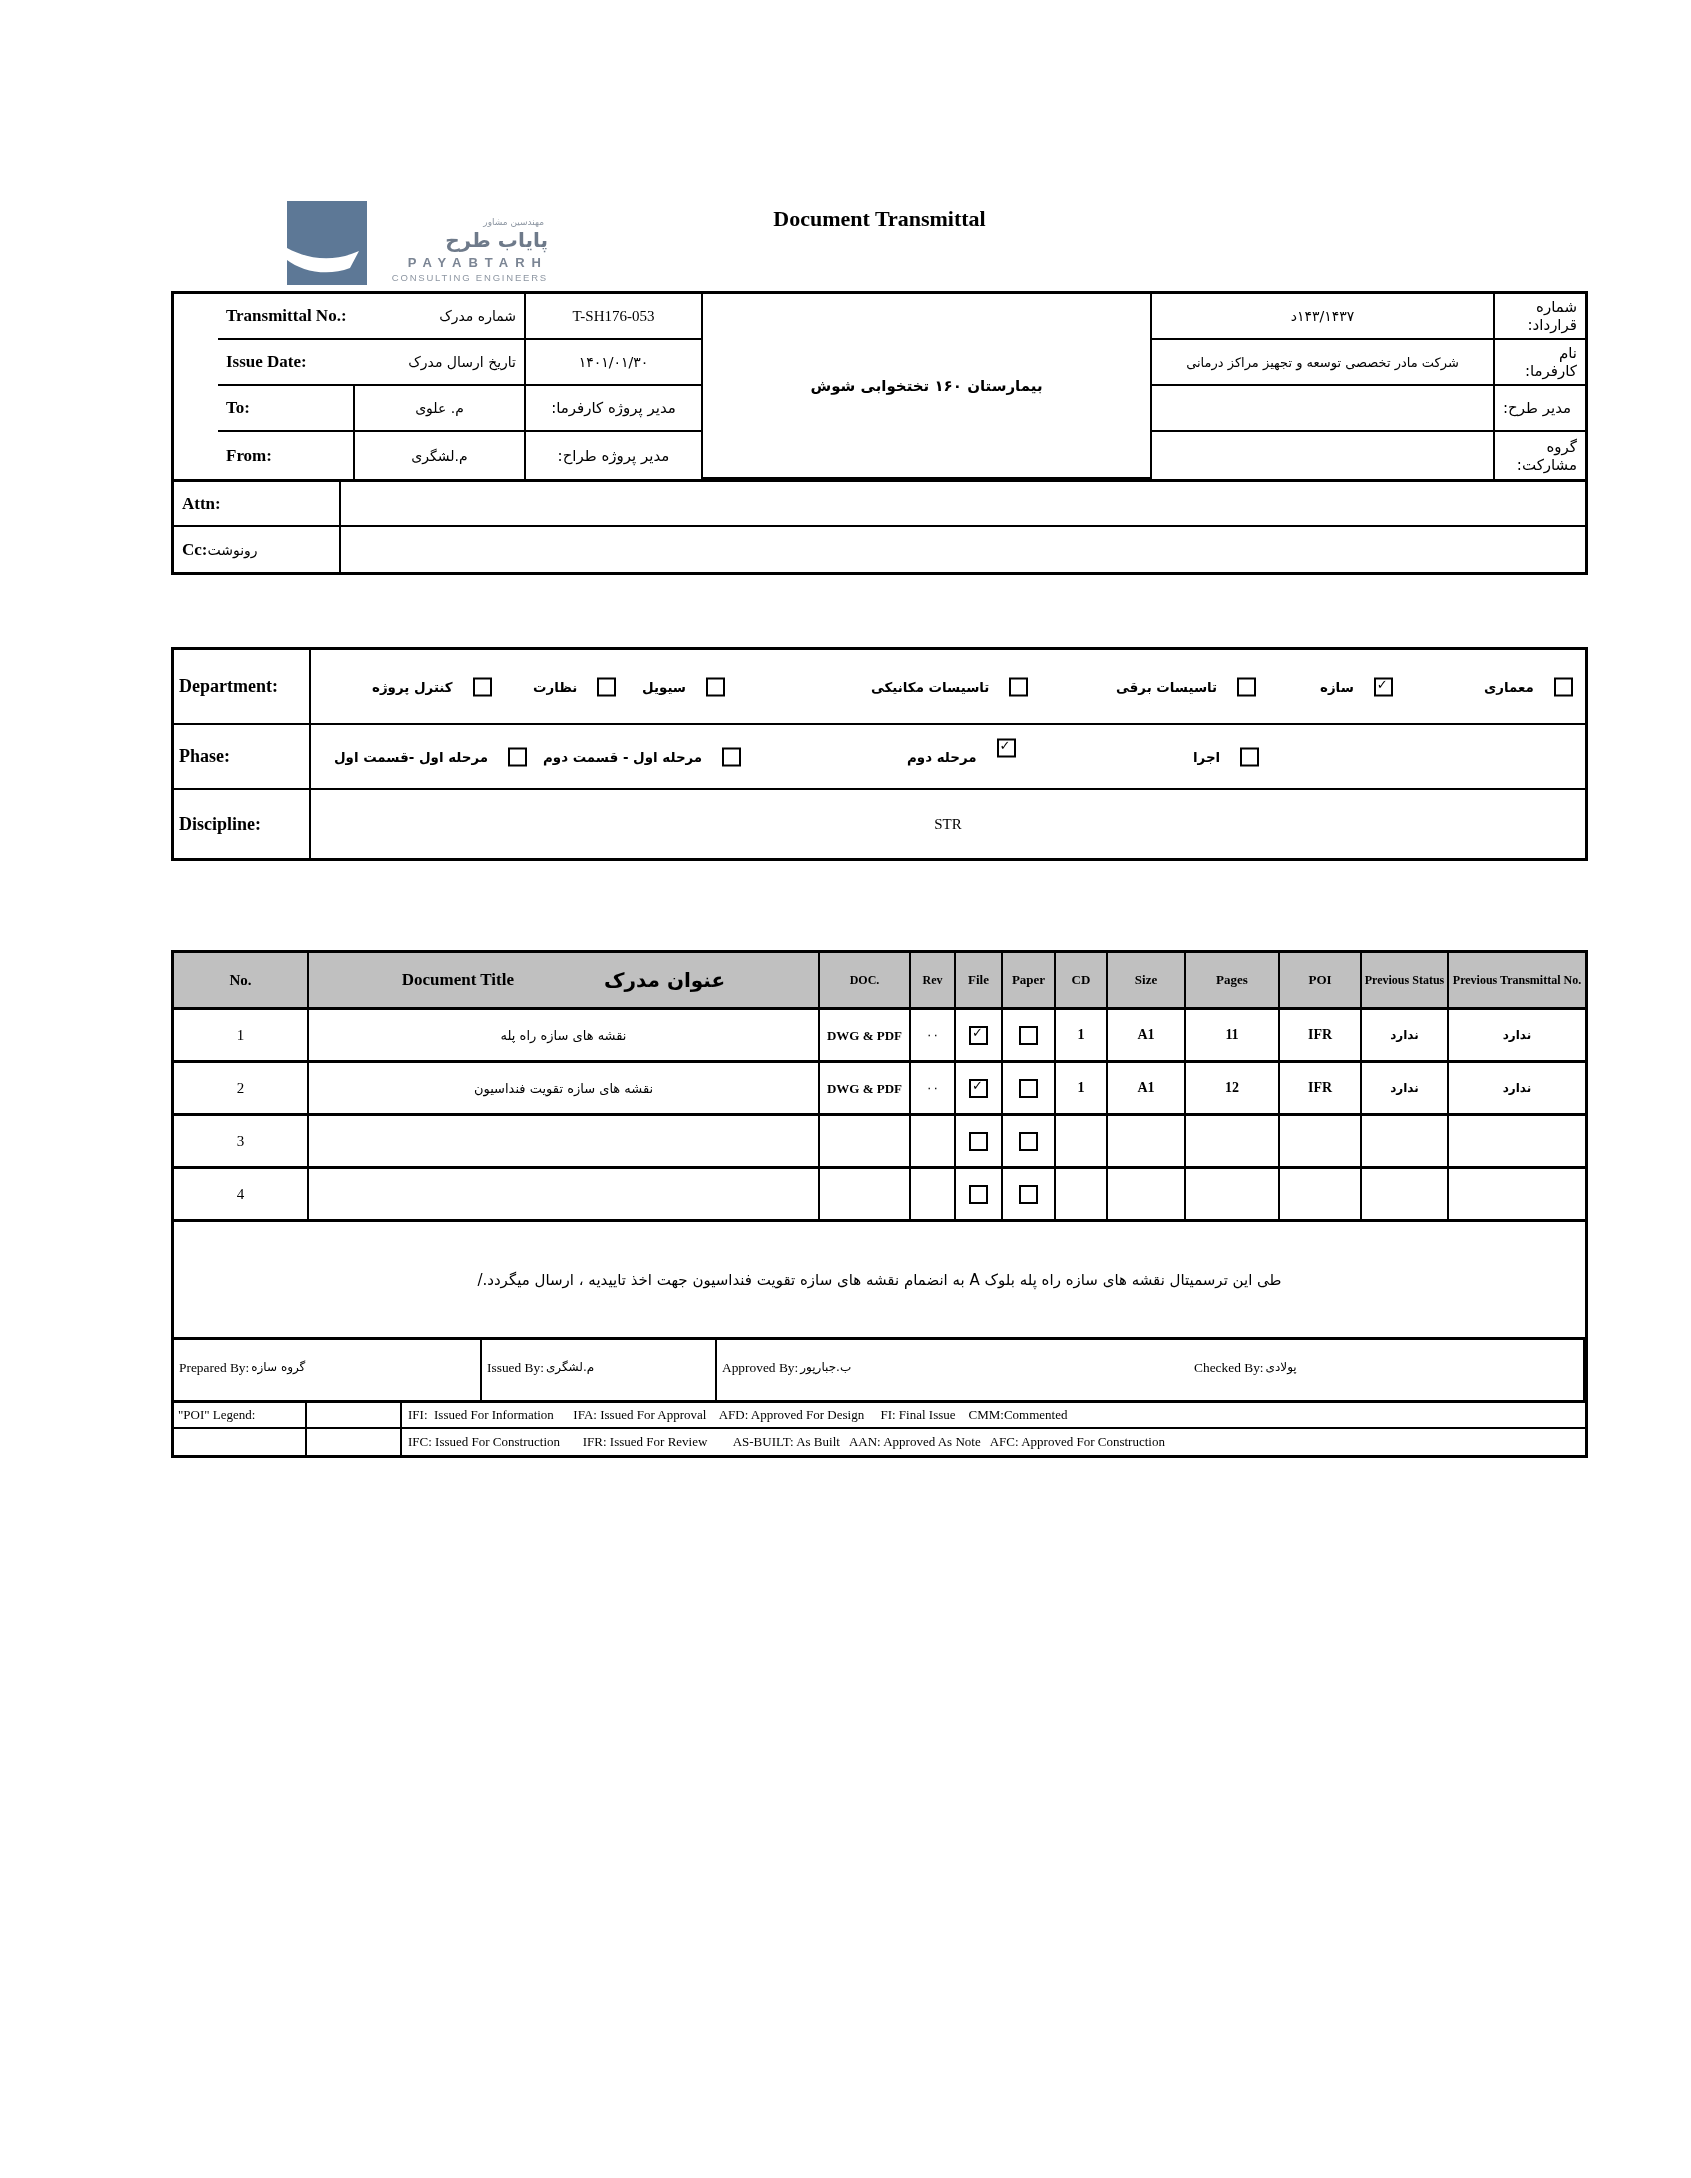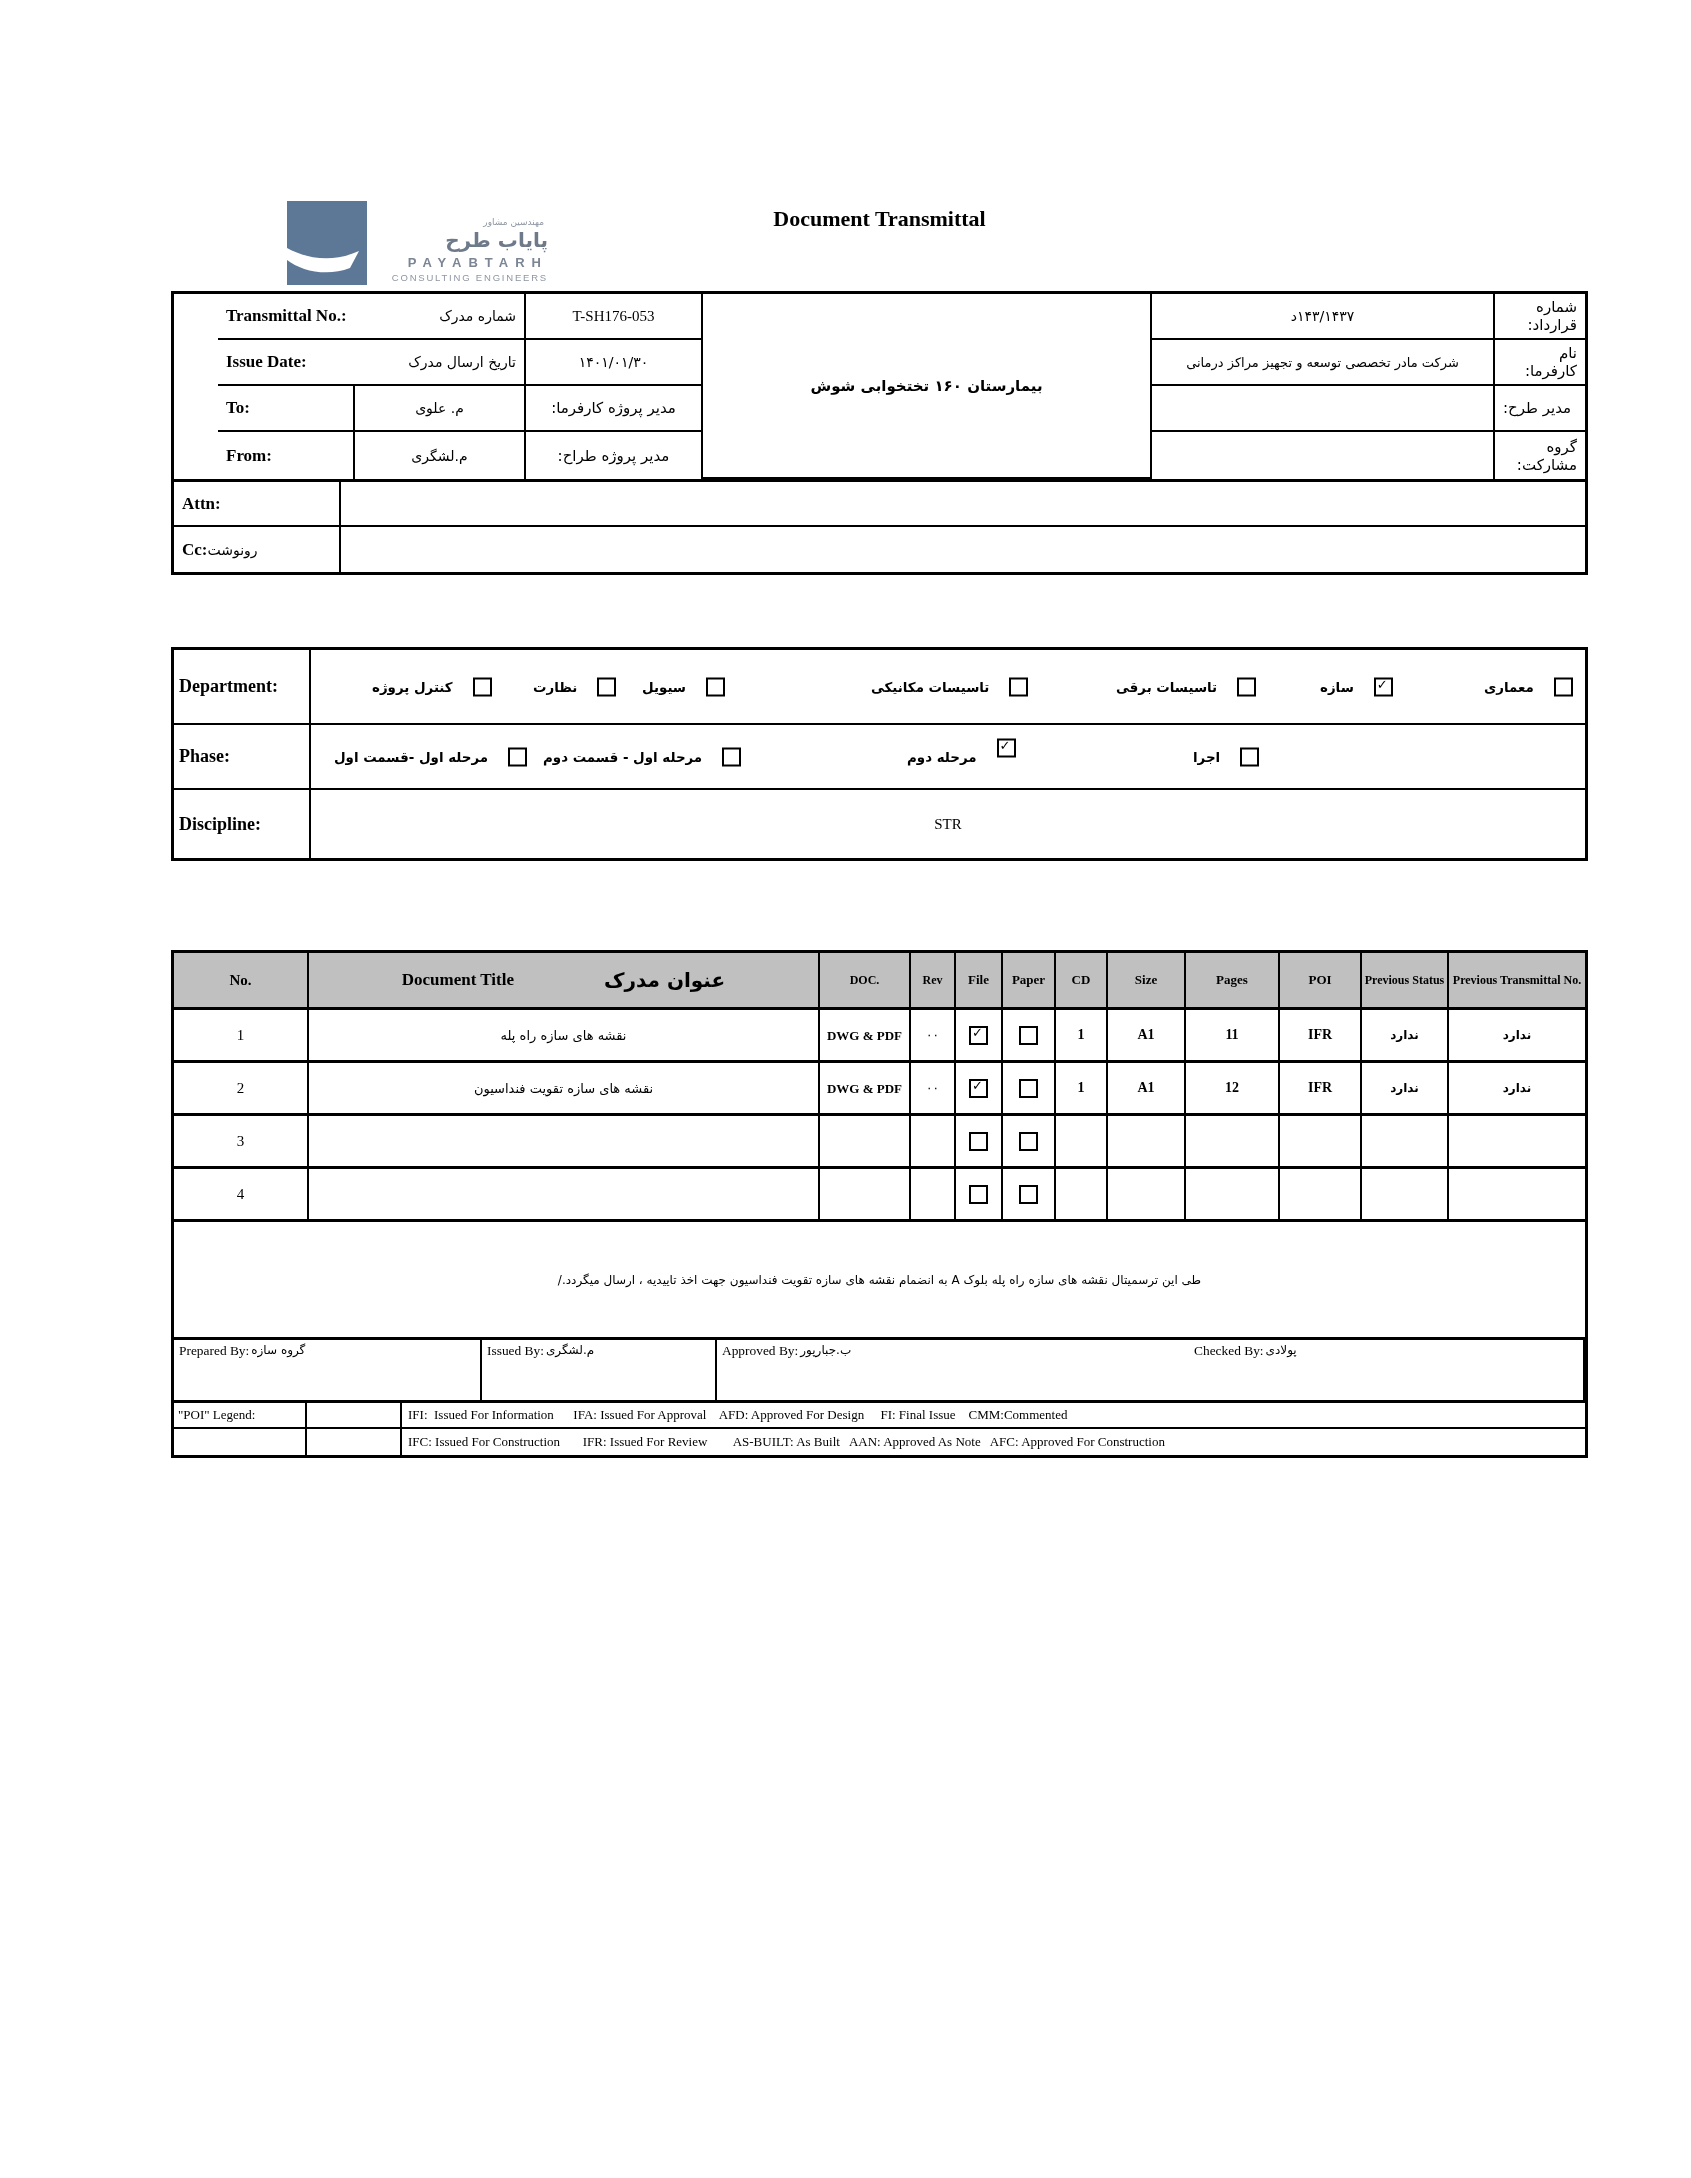--- a/index.html
+++ b/index.html
@@ -81,25 +81,25 @@
   .h-prev { font-size:12px; line-height:13px; }
   .th-flex { display:flex; justify-content:center; gap:90px; width:100%; align-items:center; }
   .th-en { font-size:17px; font-weight:bold; }
   .th-fa { font-size:20px; font-weight:bold; }
   .c-num { font-size:15px; justify-content:center; }
   .c-doc { font-size:13px; font-weight:bold; text-align:center; justify-content:center; line-height:15px; }
   .c-bold { font-size:14px; font-weight:bold; justify-content:center; }
   .c-fa-t { font-size:13px; justify-content:center; }
   .c-rev { font-size:12px; justify-content:center; }
   .c-nad { font-size:12px; font-weight:bold; justify-content:center; }
-  .note-cell { grid-column:1/13; justify-content:center; text-align:center; font-size:12px; }
+  .note-cell { grid-column:1/13; justify-content:center; text-align:center; font-size:15px; }
 
   
   .sigg { grid-template-columns:308px 235px 472px auto; grid-template-rows:60px; }
-  .sigg > div { align-items:flex-start; padding:3px 5px; gap:2px; }
+  .sigg > div { align-items:flex-start; padding:20px 5px; gap:2px; }
   .sig-lab { font-size:13.4px; }
   .sig-val { font-size:12px; }
 
   
   .legg { grid-template-columns:133px 95px auto; grid-template-rows:26px 26px; }
   .leg-lab { font-size:13px; padding-left:4px; }
   .leg-line { font-size:13px; white-space:pre; padding-left:6px; }
 </style>
 </head>
 <body>

